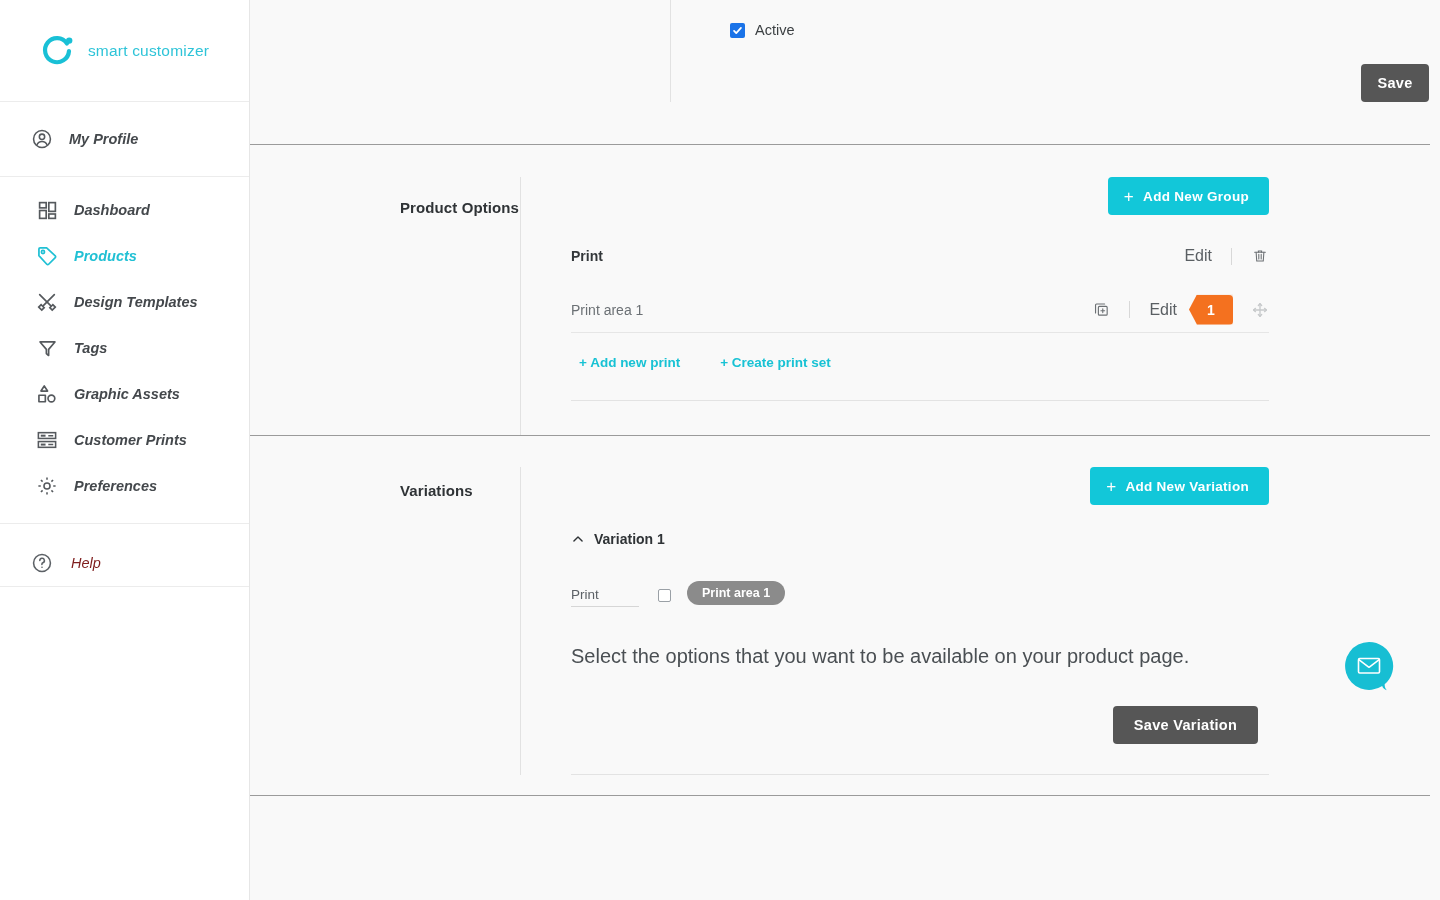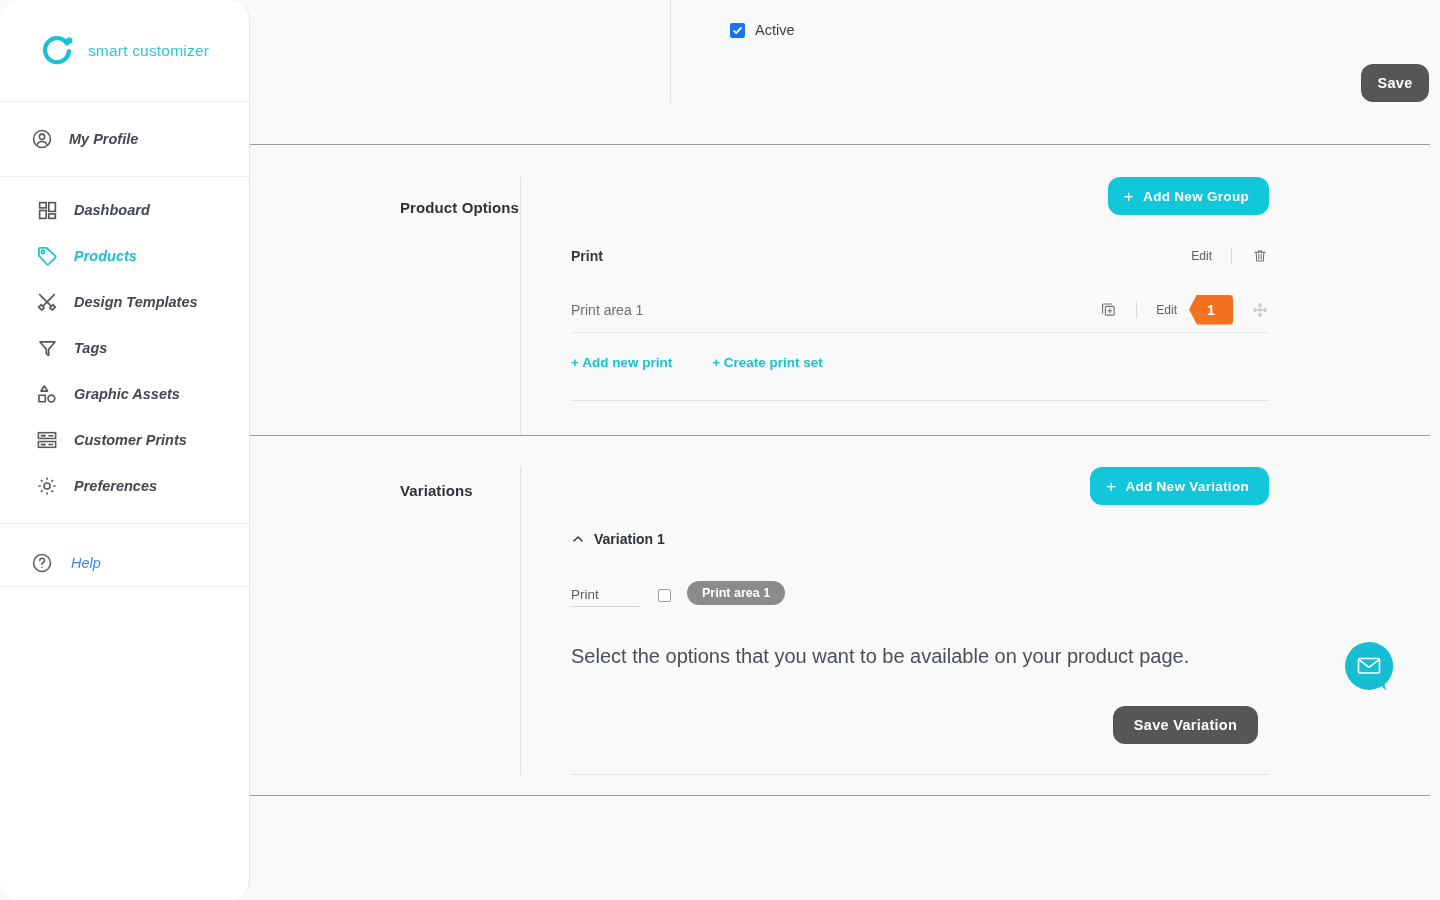--- a/index.html
+++ b/index.html
@@ -11,21 +11,20 @@
   }
   #app { position: relative; width: 1440px; height: 900px; display: flex; }
 
   
   .sidebar {
     width: 250px; height: 900px;
     background: #ffffff;
     border-right: 1px solid #e6e6e6;
     flex: 0 0 250px;
     position: relative;
-    border-radius: 20px;
   }
   .logo-block {
     height: 102px;
     display: flex; align-items: center; justify-content: center;
     border-bottom: 1px solid #ececec;
     gap: 12px;
   }
   .logo-mark { width: 36px; height: 36px; position: relative; flex: 0 0 36px; }
   .logo-text {
     font-size: 15.5px; color: #2ec4d8; letter-spacing: .2px; font-weight: 400;
@@ -34,21 +33,21 @@
   .nav-group.first { padding: 14px 0 14px 0; }
   .nav-group.mid { padding: 10px 0 14px 5px; }
   .nav-group.last { padding: 16px 0 0 0; }
   .nav-item {
     display: flex; align-items: center; gap: 14px;
     height: 46px; padding: 0 0 0 29px; cursor: pointer;
     color: #44484c; font-size: 14.5px; font-weight: 600; font-style: italic;
   }
   .nav-item .ico { width: 26px; height: 26px; flex: 0 0 26px; display:flex; align-items:center; justify-content:center; }
   .nav-item.active { color: #20c0d4; }
-  .nav-item.help { color: #3b82f6; font-weight: 400; font-size: 14.5px; gap: 16px; }
+  .nav-item.help { color: #7f1d1d; font-weight: 400; font-size: 14.5px; gap: 16px; }
   .nav-item svg { display: block; }
 
   
   .main { flex: 1 1 auto; position: relative; height: 728px; background: #f9f9f9; }
 
   .section { position: relative; }
   .sec-divider { height: 1px; background: #9b9b9b; margin: 0 10px 0 0; }
 
   .row { display: flex; }
   .col-label { width: 270px; flex: 0 0 270px; padding-left: 150px; }
@@ -62,62 +61,62 @@
   .topblock .tb-body { flex: 1 1 auto; border-left: 1px solid #e2e2e2; padding-left: 59px; }
   .chk-row { display: flex; align-items: center; gap: 10px; padding-top: 22px; }
   .chkbox {
     width: 15px; height: 15px; border-radius: 2px; background: #1a73e8;
     display: inline-flex; align-items: center; justify-content: center; flex: 0 0 15px;
   }
   .chkbox svg { width: 11px; height: 11px; }
   .chk-label { font-size: 14.5px; color: #3c4043; }
 
   .btn {
-    border: none; border-radius: 12px; cursor: pointer;
+    border: none; border-radius: 4px; cursor: pointer;
     font-family: "Liberation Sans", sans-serif;
     font-weight: 700; letter-spacing: .3px;
   }
   .btn-dark { background: #565656; color: #fff; }
   .btn-cyan { background: #12c7d9; color: #fff; display:inline-flex; align-items:center; gap:9px; }
 
   .save-wrap { display: flex; justify-content: flex-end; padding-right: 11px; margin-top: 26px; }
   .btn-save { width: 68px; height: 38px; font-size: 14.5px; }
 
   
   .po-head { display: flex; justify-content: flex-end; padding-right: 11px; }
   .btn-addgroup { height: 38px; padding: 0 20px 0 16px; font-size: 13.5px; }
   .btn-addvar  { height: 38px; padding: 0 20px 0 16px; font-size: 13.5px; }
   .plus { font-size: 17px; font-weight: 400; line-height: 1; }
 
   .group-block { margin-top: 26px; padding-right: 11px; }
   .group-head {
     display: flex; align-items: center; height: 30px;
   }
   .group-name { font-size: 14px; font-weight: 700; color: #33373a; flex: 1 1 auto; }
-  .mini-link { font-size: 12px; color: #5a5f63; cursor: pointer; }
+  .mini-link { font-size: 16px; color: #5a5f63; cursor: pointer; }
   .vsep { width: 1px; height: 17px; background: #d8d8d8; margin: 0 19px; }
   .icon-btn { width: 18px; height: 18px; display:flex; align-items:center; justify-content:center; cursor:pointer; }
 
   .print-row {
     display: flex; align-items: center; height: 46px;
     border-bottom: 1px solid #e6e6e6; margin-top: 16px; position: relative;
   }
   .print-name { font-size: 14px; color: #6b7074; flex: 1 1 auto; }
   .badge {
     position: relative; height: 30px; min-width: 44px;
     background: #f4711f; color: #fff; font-size: 14px; font-weight: 700;
     display: flex; align-items: center; justify-content: center;
     border-radius: 0 4px 4px 0;
     clip-path: polygon(18% 0, 100% 0, 100% 100%, 18% 100%, 0 50%);
     box-shadow: 0 0 0 7px rgba(244,113,31,.14);
     margin-left: 12px;
   }
   .drag-h { width: 18px; height: 18px; margin-left: 18px; opacity: .45; cursor: grab; }
 
-  .link-row { display: flex; gap: 40px; margin-top: 22px; }
+  .link-row { display: flex; gap: 40px; margin-top: 22px; margin-left: 8px; }
   .link-cyan { color: #18c2d4; font-size: 13.5px; font-weight: 700; cursor: pointer; }
 
   .inner-divider { height: 1px; background: #e3e3e3; margin-top: 30px; }
 
   
   .var-head-row { display: flex; align-items: center; gap: 9px; margin-top: 26px; }
   .chev { width: 14px; height: 14px; }
   .var-title { font-size: 14px; font-weight: 700; color: #2f3336; }
 
   .var-opt-row { display: flex; align-items: flex-end; gap: 0; margin-top: 34px; }

